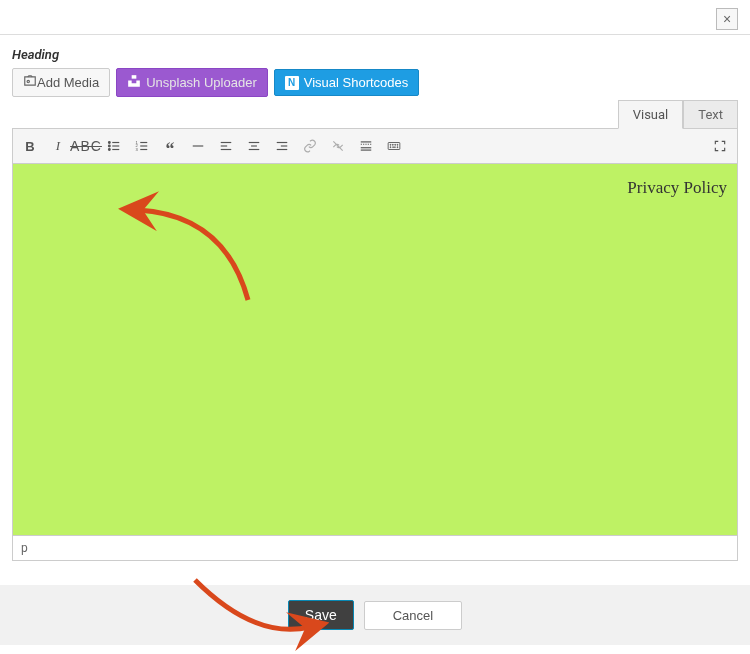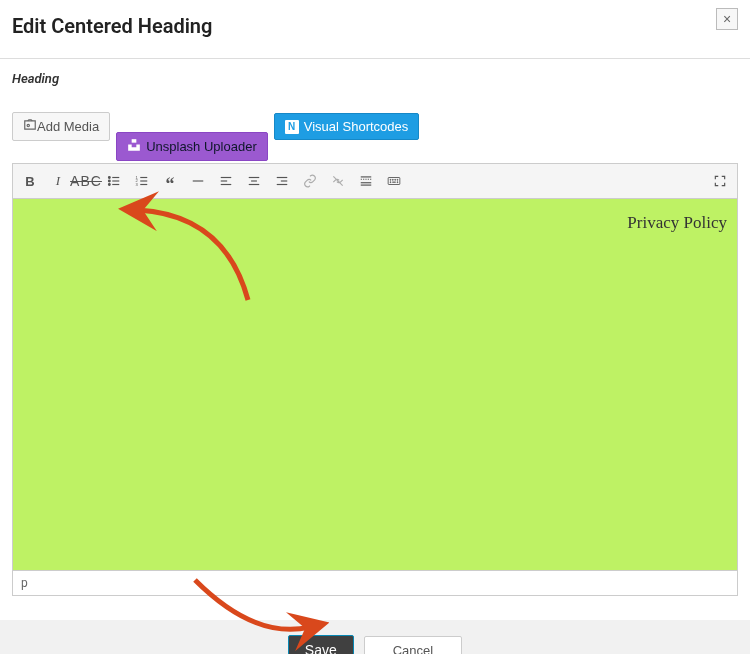--- a/index.html
+++ b/index.html
@@ -64,25 +64,24 @@
     border-radius: 2px;
     gap: 0;
   }
   .btn-unsplash {
     display: inline-flex;
     align-items: center;
     background: #9b59d0;
     border: 1px solid #8a46c4;
     padding: 5px 10px;
     font-size: 13px;
-    color: #0f172a;
+    color: #e5e5e5;
     cursor: pointer;
     border-radius: 2px;
     gap: 5px;
-    margin-top: 40px;
   }
   .btn-nectar {
     display: inline-flex;
     align-items: center;
     background: #1e9de3;
     border: 1px solid #1688c7;
     padding: 5px 10px;
     font-size: 13px;
     color: #fff;
     cursor: pointer;
@@ -182,21 +181,20 @@
   .strike-i { text-decoration: line-through; font-size: 14px; letter-spacing: 1px; }
   .quote-i { font-family: Georgia, serif; font-size: 18px; font-weight: bold; position: relative; top: 3px; }
   .link-faded { opacity: 0.45; }
   .kbd-i { font-size: 14px; }
   .annot-arrows { position: absolute; pointer-events: none; }
 </style>
 </head>
 <body>
 
 <div class="header">
-  <div class="title">Edit Centered Heading</div>
   <button class="close-btn">×</button>
 </div>
 
 <div class="body">
   <div class="section-label">Heading</div>
 
   <div style="position:relative;">
     <div class="button-row">
       <button class="btn-add-media">
         <span>
@@ -216,20 +214,24 @@
             </svg>
         </span>
         <span>Unsplash Uploader</span>
       </button>
       <button class="btn-nectar">
         <span style="font-weight:bold;background:#fff;color:#1e9de3;width:14px;height:14px;display:inline-flex;align-items:center;justify-content:center;font-size:10px;border-radius:1px;">N</span>
         <span>Visual Shortcodes</span>
       </button>
     </div>
 
+    <div class="editor-tabs-row">
+      <div class="ed-tab active">Visual</div>
+      <div class="ed-tab">Text</div>
+    </div>
 
     <div class="toolbar">
       <span class="tb-btn bold-i">B</span>
       <span class="tb-btn italic-i">I</span>
       <span class="tb-btn strike-i">ABC</span>
       <span class="tb-btn">
         <svg class="icon" viewBox="0 0 24 24" fill="none" stroke="#555" stroke-width="2">
             <circle cx="4" cy="6" r="1.5" fill="#555"></circle>
             <line x1="9" y1="6" x2="21" y2="6"></line>
             <circle cx="4" cy="12" r="1.5" fill="#555"></circle>

